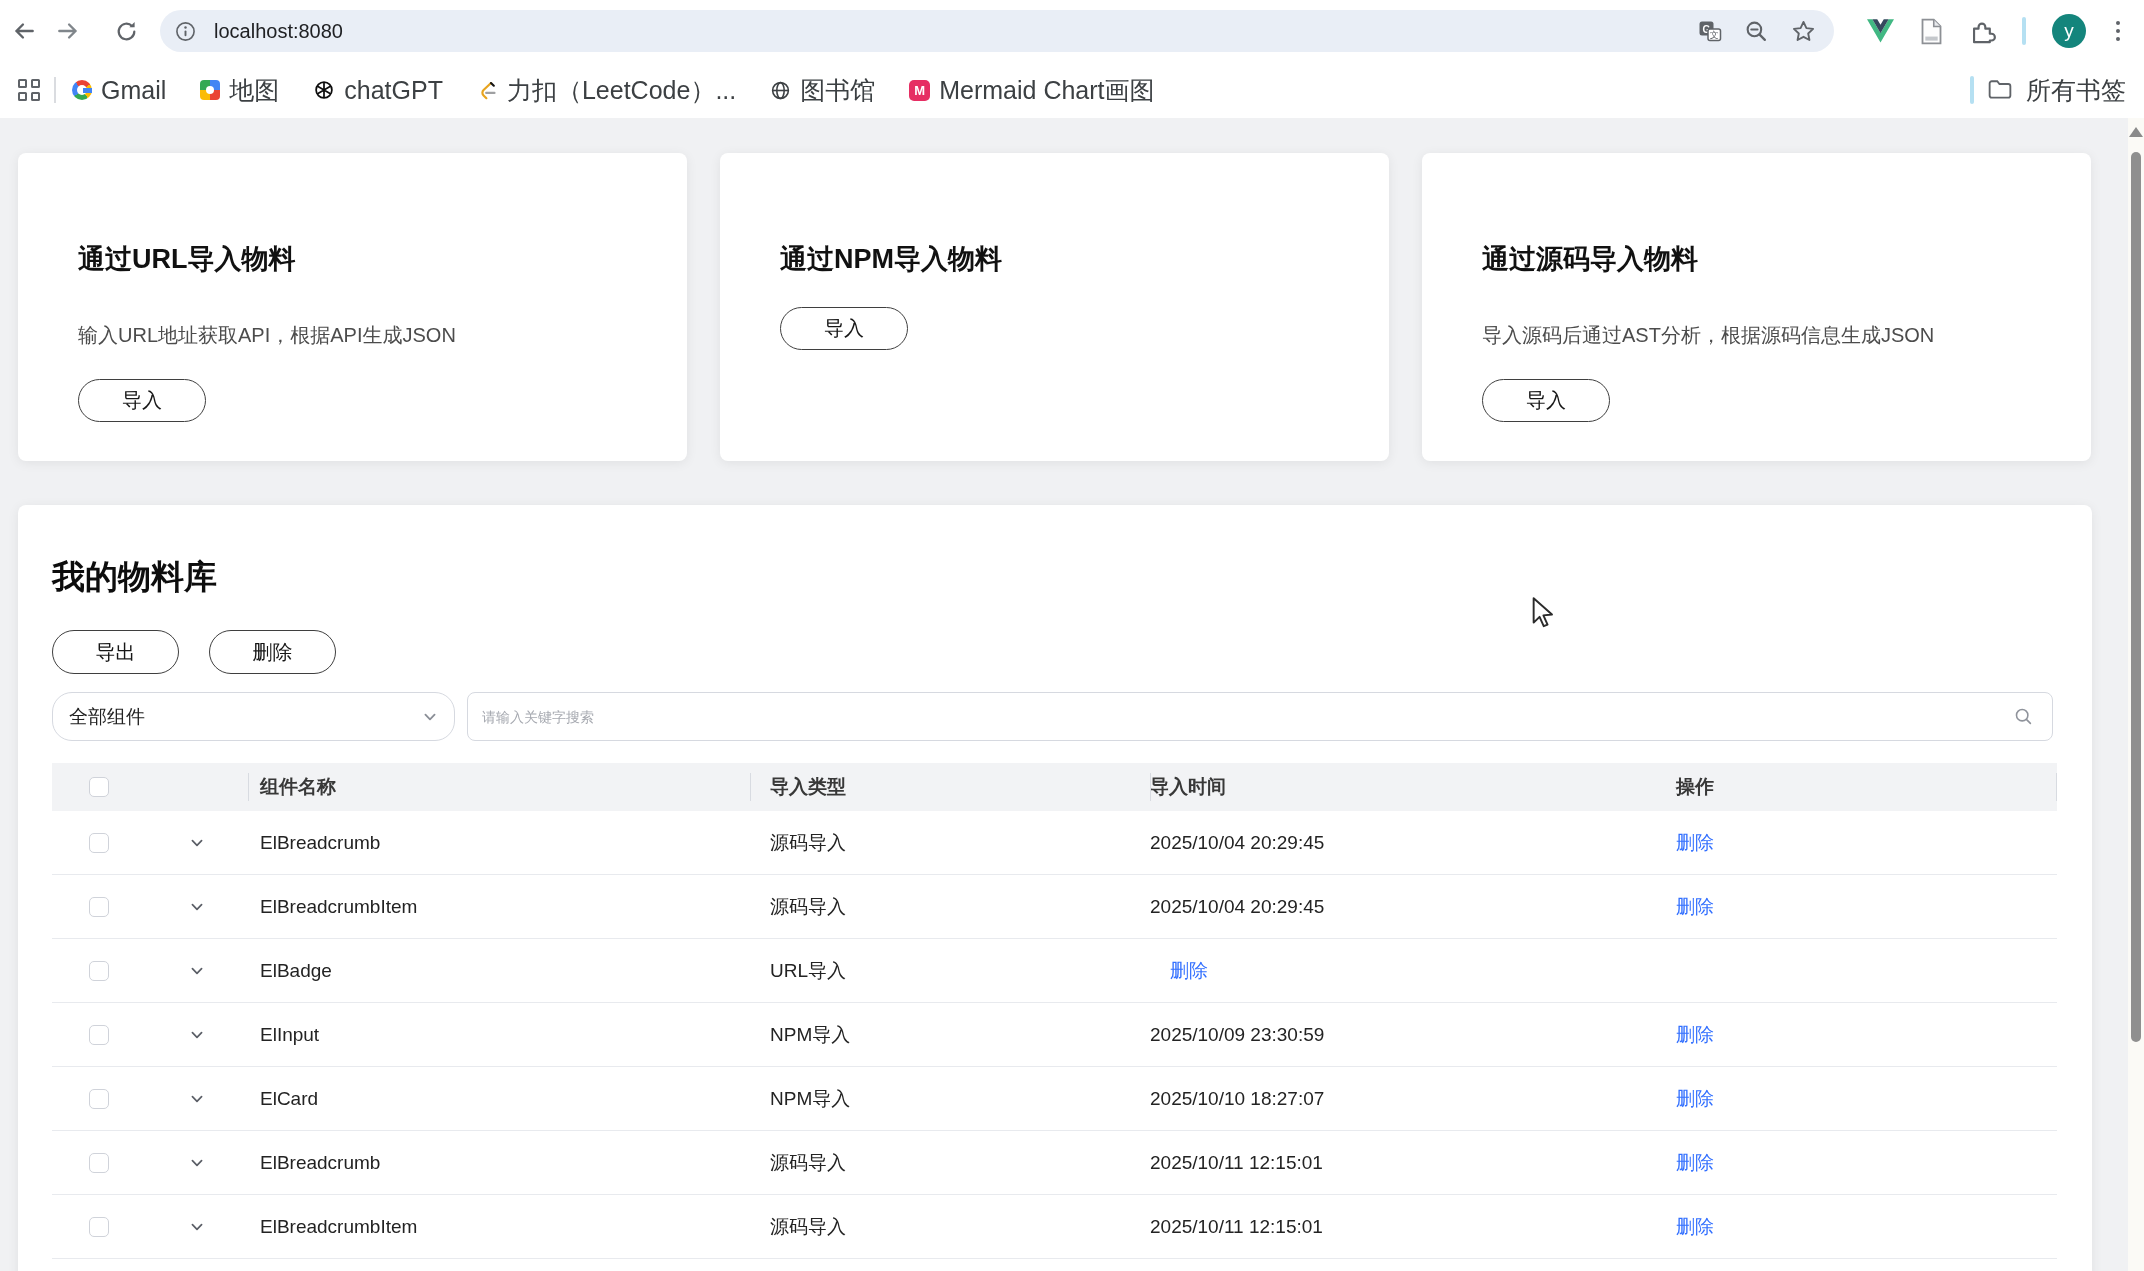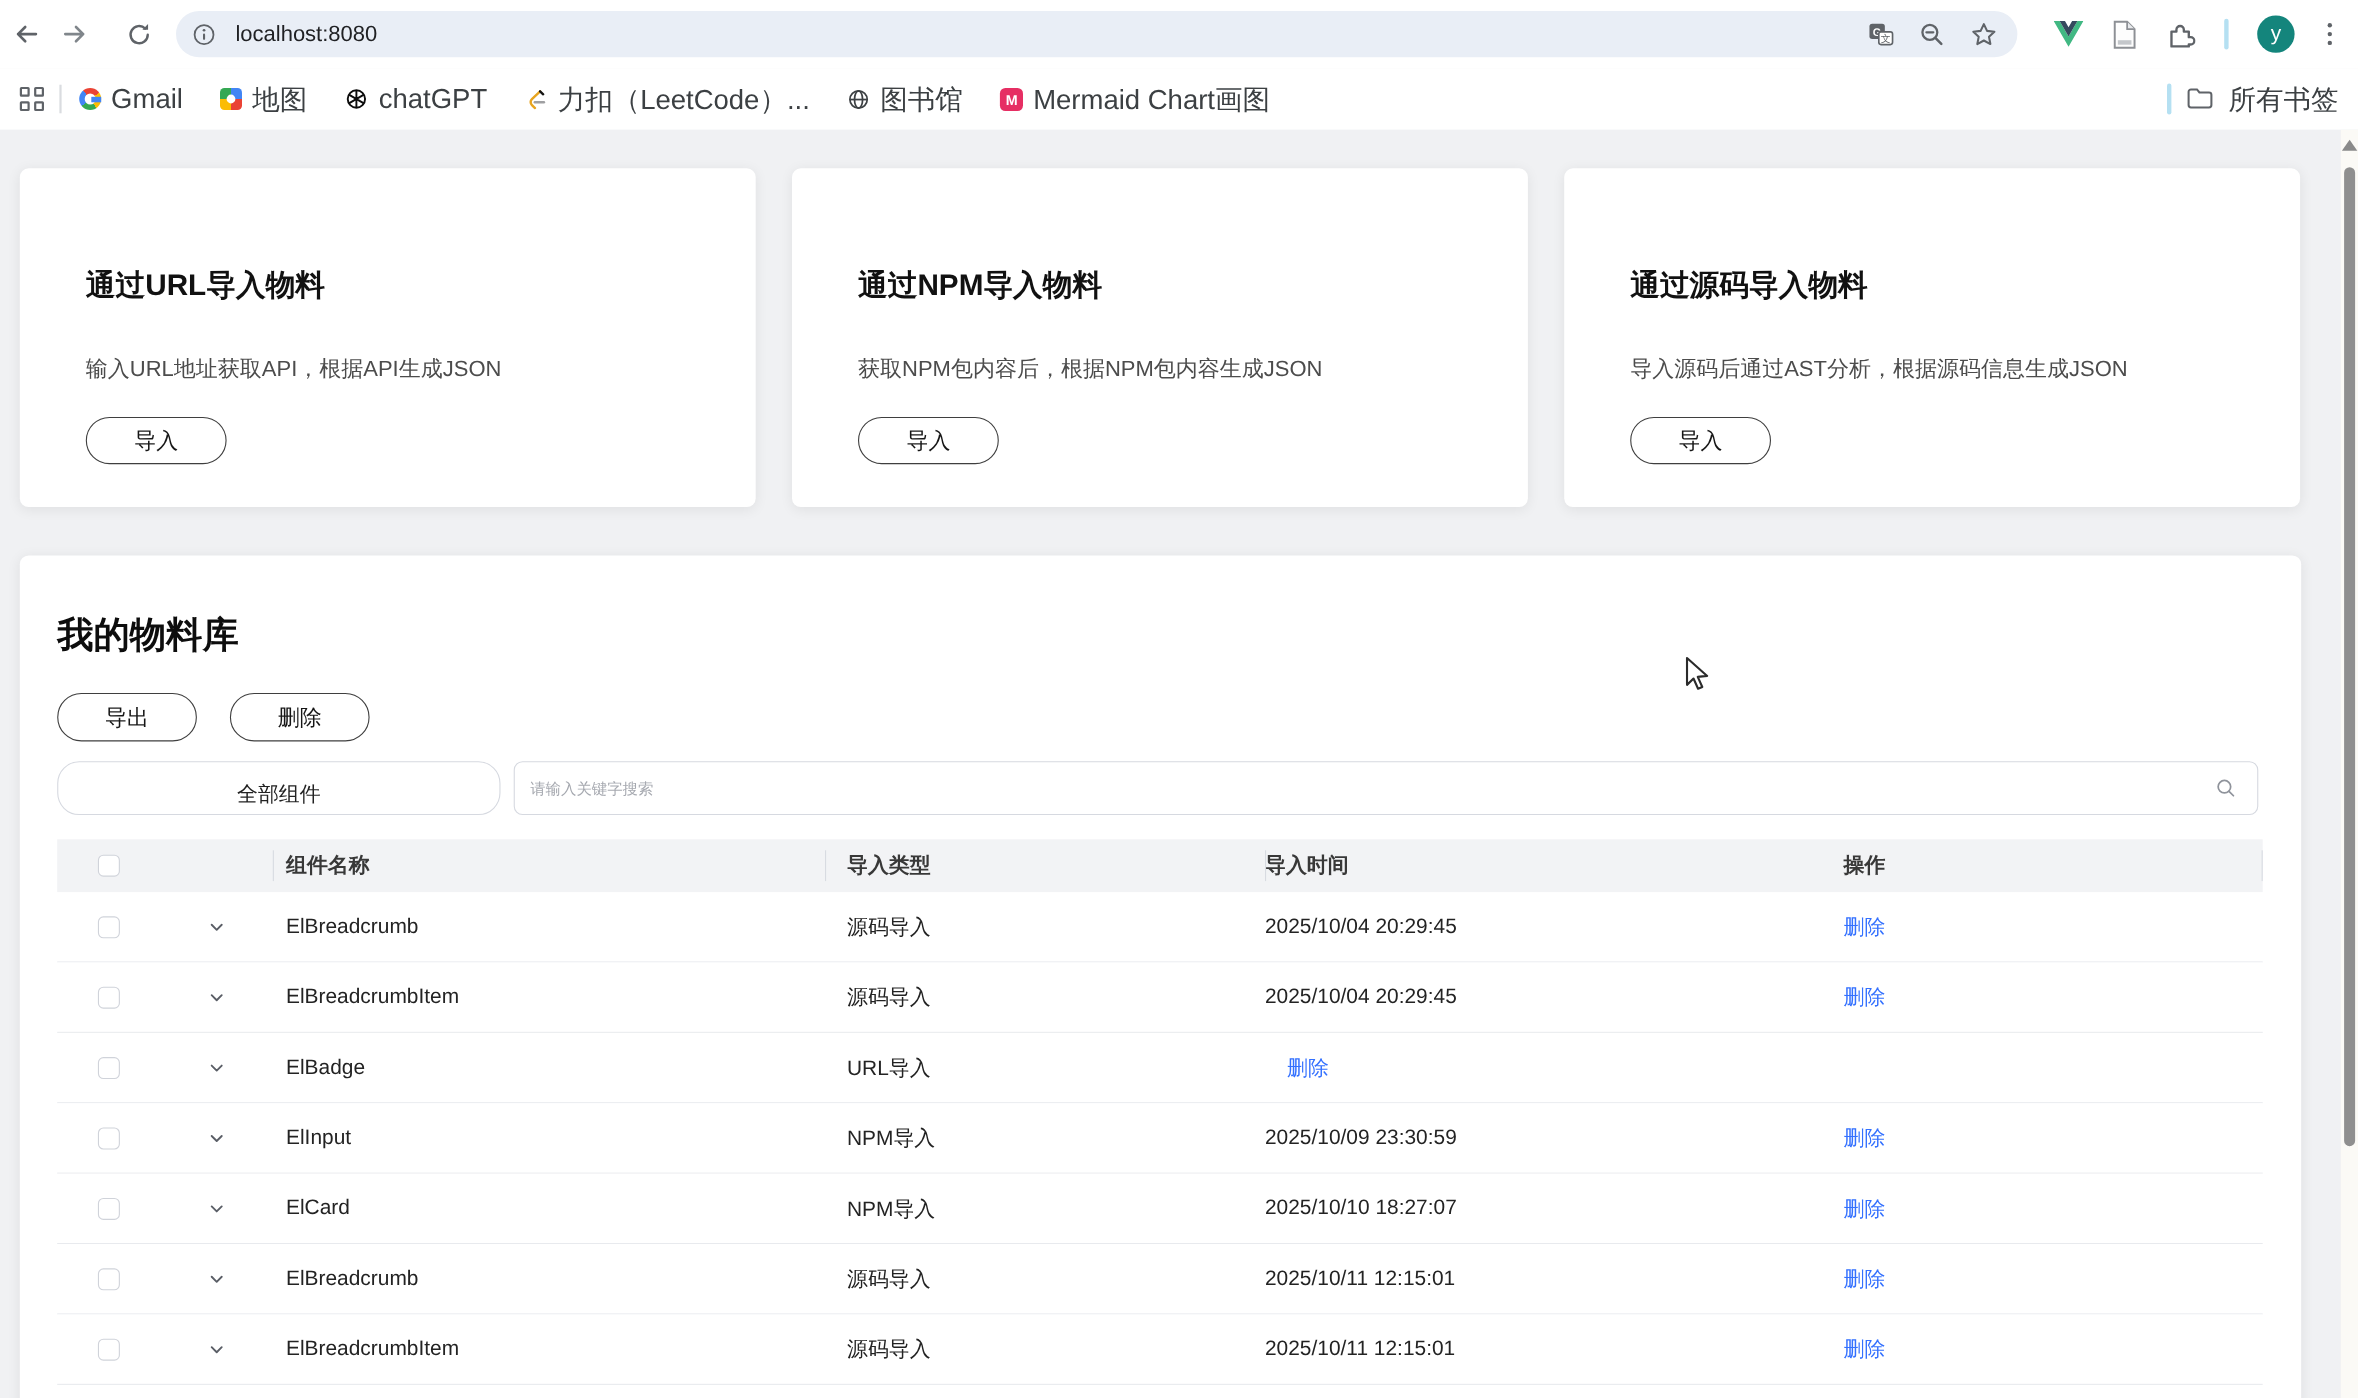--- a/index.html
+++ b/index.html
@@ -56,21 +56,21 @@
           background:#fff; font-size:20px; color:#161616; display:flex; align-items:center; justify-content:center;
           cursor:pointer; font-family:inherit; }
 
   .panel { position:absolute; top:387px; left:18px; width:2074px; height:790px; background:#fff;
            border-radius:8px; box-shadow:0 2px 12px rgba(0,0,0,.07); padding:50px 34px 0 34px; }
   .panel-title { font-size:33px; font-weight:bold; color:#0d0d0d; }
   .panel-actions { margin-top:30px; display:flex; gap:30px; }
   .panel-actions .pill-btn { margin-top:0; width:127px; height:44px; }
   .filter-row { margin-top:18px; display:flex; gap:12px; }
   .select-box { width:403px; height:49px; border:1.5px solid #d6d9e0; border-radius:20px; background:#fff;
-           display:flex; align-items:center; padding:16px 16px; cursor:pointer;flex-direction:column; }
+           display:flex; align-items:center; padding:4px 16px; cursor:pointer; }
   .select-box .sel-text { font-size:19px; color:#222; flex:1; }
   .search-box { width:1586px; height:49px; border:1.5px solid #d6d9e0; border-radius:8px; background:#fff;
            display:flex; align-items:center; padding:0 18px 0 14px; }
   .search-box input { flex:1; border:none; outline:none; font-size:14px; color:#222; background:transparent;
            font-family:inherit; }
   .search-box input::placeholder { color:#a6a9b0; }
 
   
   .mtable { margin-top:22px; width:2005px; }
   .thead, .trow { display:grid; grid-template-columns:93px 103px 502px 400px 506px 401px; align-items:center; }
@@ -234,21 +234,20 @@
   <div class="page">
 
     <div class="cards">
       <div class="card">
         <div class="card-title">通过URL导入物料</div>
         <div class="card-desc">输入URL地址获取API，根据API生成JSON</div>
         <button class="pill-btn">导入</button>
       </div>
       <div class="card">
         <div class="card-title">通过NPM导入物料</div>
-        <div class="card-desc">获取NPM包内容后，根据NPM包内容生成JSON</div>
         <button class="pill-btn">导入</button>
       </div>
       <div class="card">
         <div class="card-title">通过源码导入物料</div>
         <div class="card-desc">导入源码后通过AST分析，根据源码信息生成JSON</div>
         <button class="pill-btn">导入</button>
       </div>
     </div>
 
     <div class="panel">

